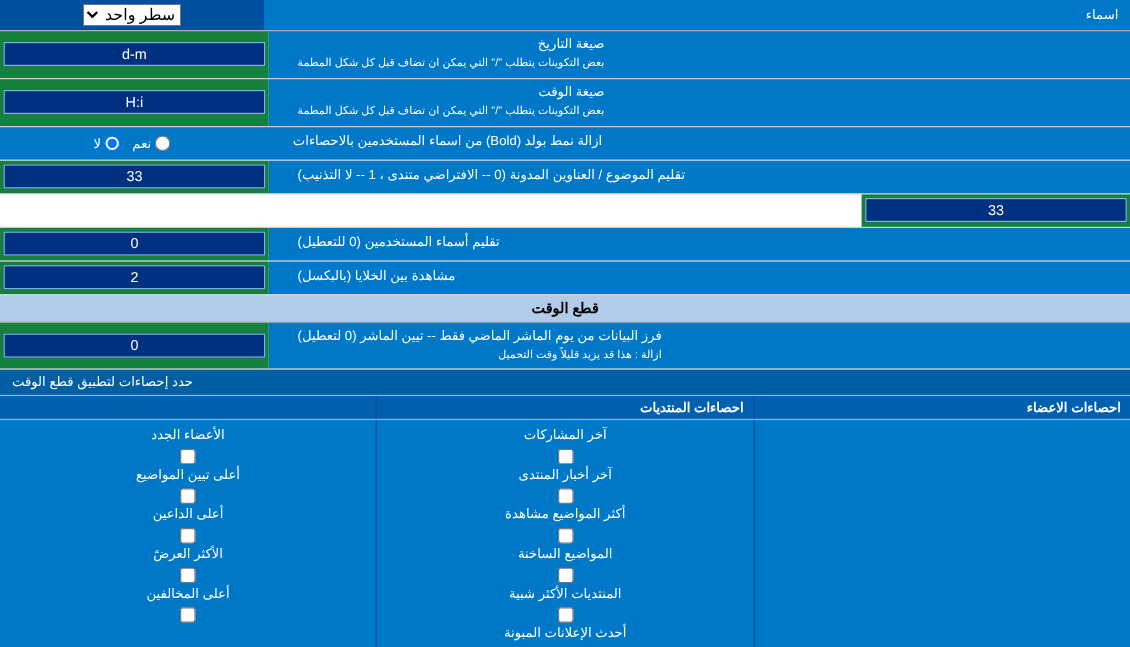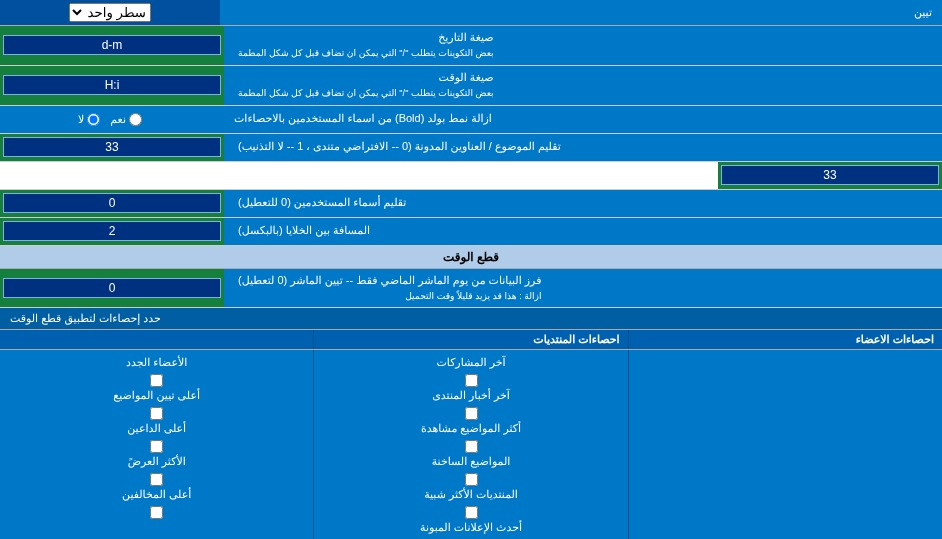--- a/index.html
+++ b/index.html
@@ -16,21 +16,21 @@
       display: flex;
       align-items: stretch;
       border-bottom: 1px solid #ccc;
       min-height: 28px;
     }
 
     .label-cell {
       background: #0078c8;
       color: #fff;
       flex: 1;
-      padding: 4px 14px;
+      padding: 4px 24px;
       text-align: right;
       display: flex;
       align-items: center;
       justify-content: flex-end;
       font-size: 11px;
       line-height: 1.4;
     }
 
     .input-cell {
       background: #15803d;
@@ -160,21 +160,21 @@
       padding: 3px 6px;
       display: flex;
       align-items: center;
       justify-content: center;
     }
   </style>
 </head>
 <body>
 
 <div class="top-row">
-  <div class="top-label">تيين</div>
+  <div class="top-label">اسماء</div>
   <div class="top-select-cell">
     <select>
       <option>سطر واحد</option>
       <option>سطرين</option>
       <option>ثلاثة أسطر</option>
     </select>
   </div>
 </div>
 
 <div class="row">
@@ -230,21 +230,21 @@
   <div class="label-cell">
     <span>تقليم أسماء المستخدمين (0 للتعطيل)</span>
   </div>
   <div class="input-cell">
     <input type="text" value="0" style="">
   </div>
 </div>
 
 <div class="row">
   <div class="label-cell">
-    <span>المسافة بين الخلايا (بالبكسل)</span>
+    <span>مشاهدة بين الخلايا (بالبكسل)</span>
   </div>
   <div class="input-cell">
     <input type="text" value="2" style="">
   </div>
 </div>
 
 <div class="section-row">
   <span>قطع الوقت</span>
 </div>
 

